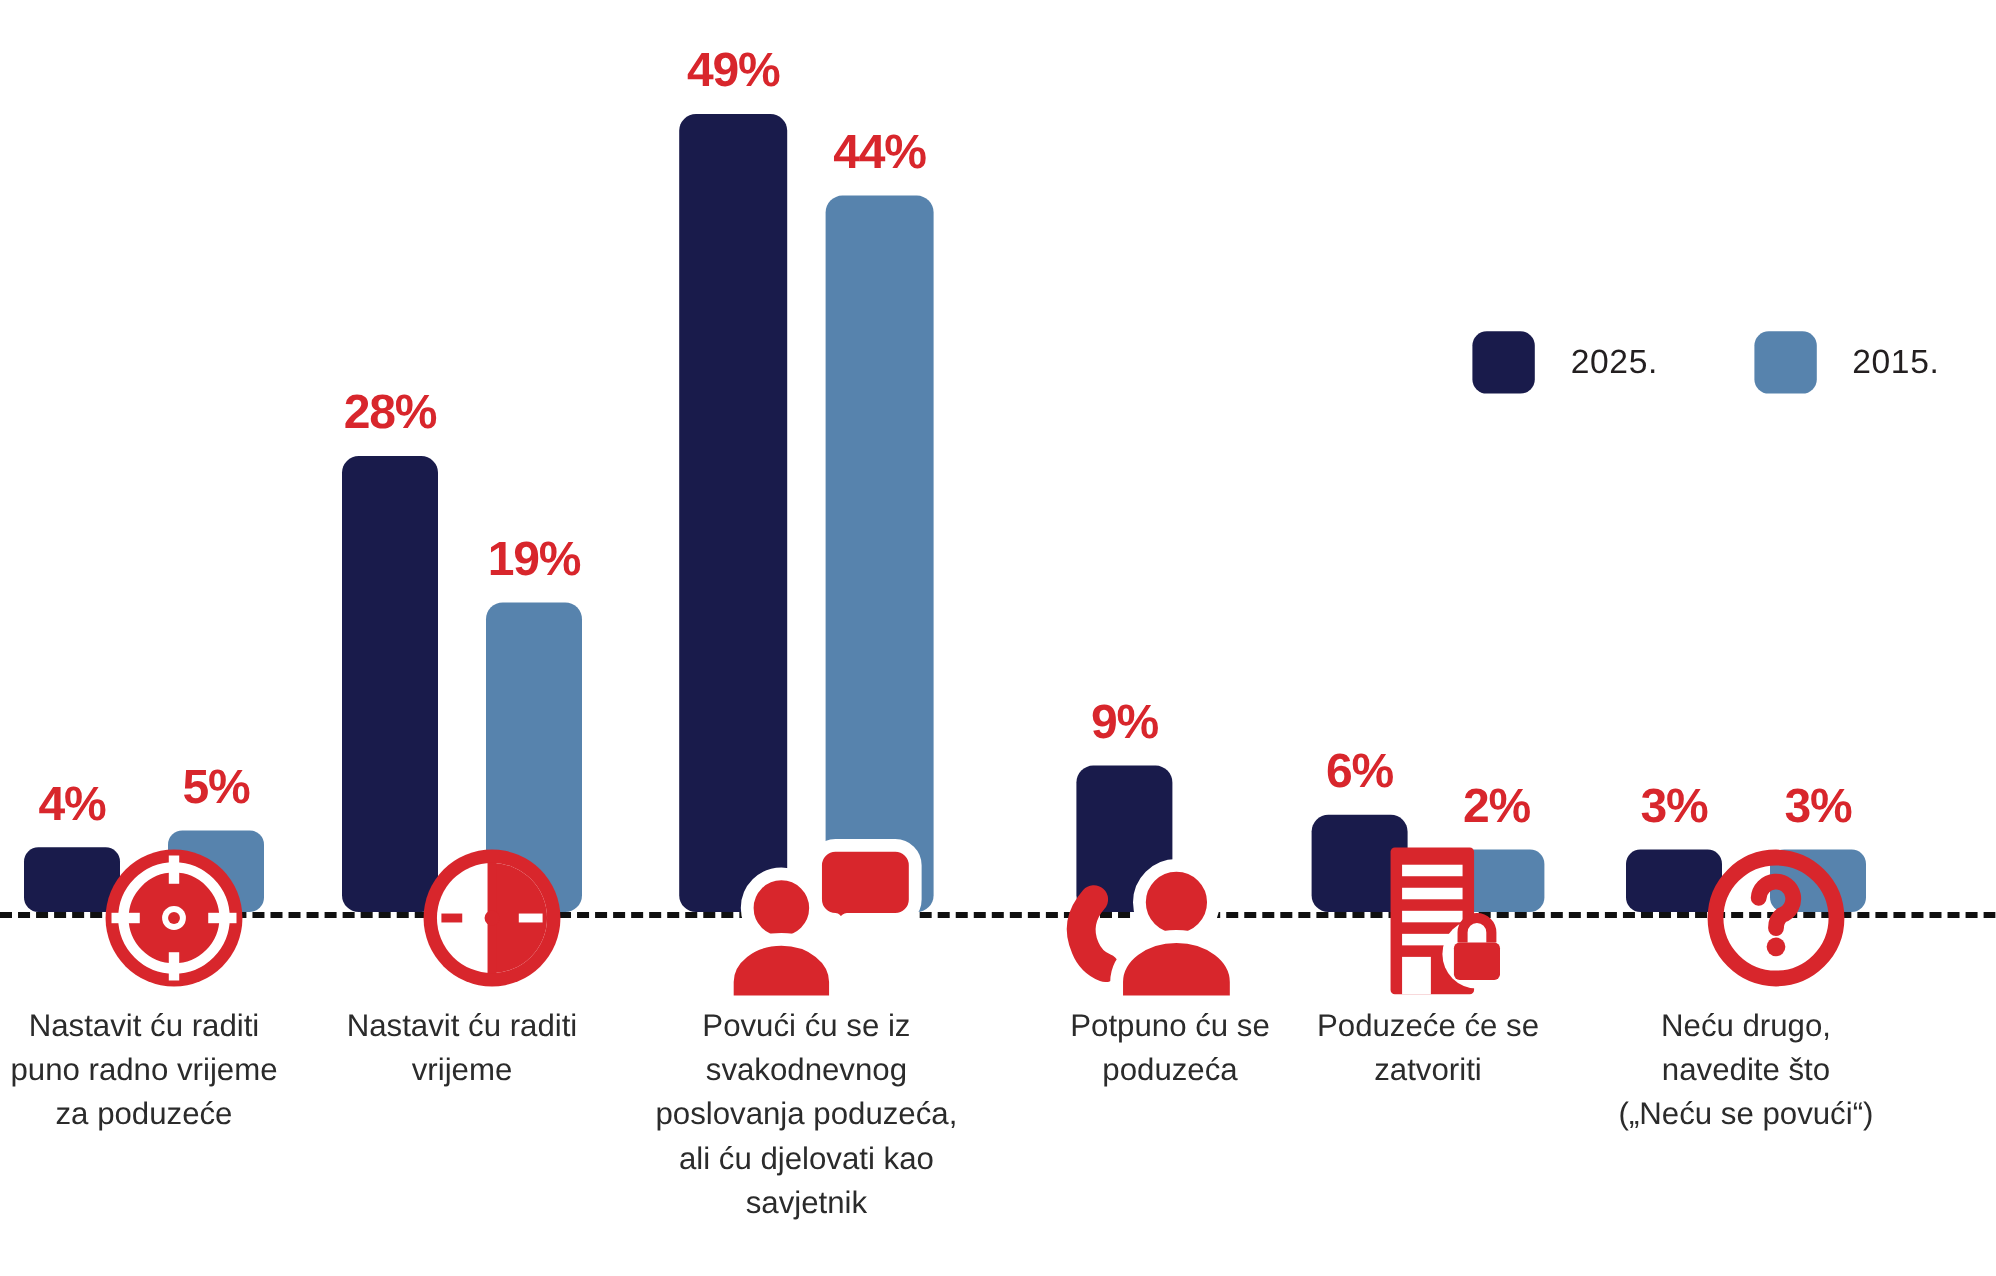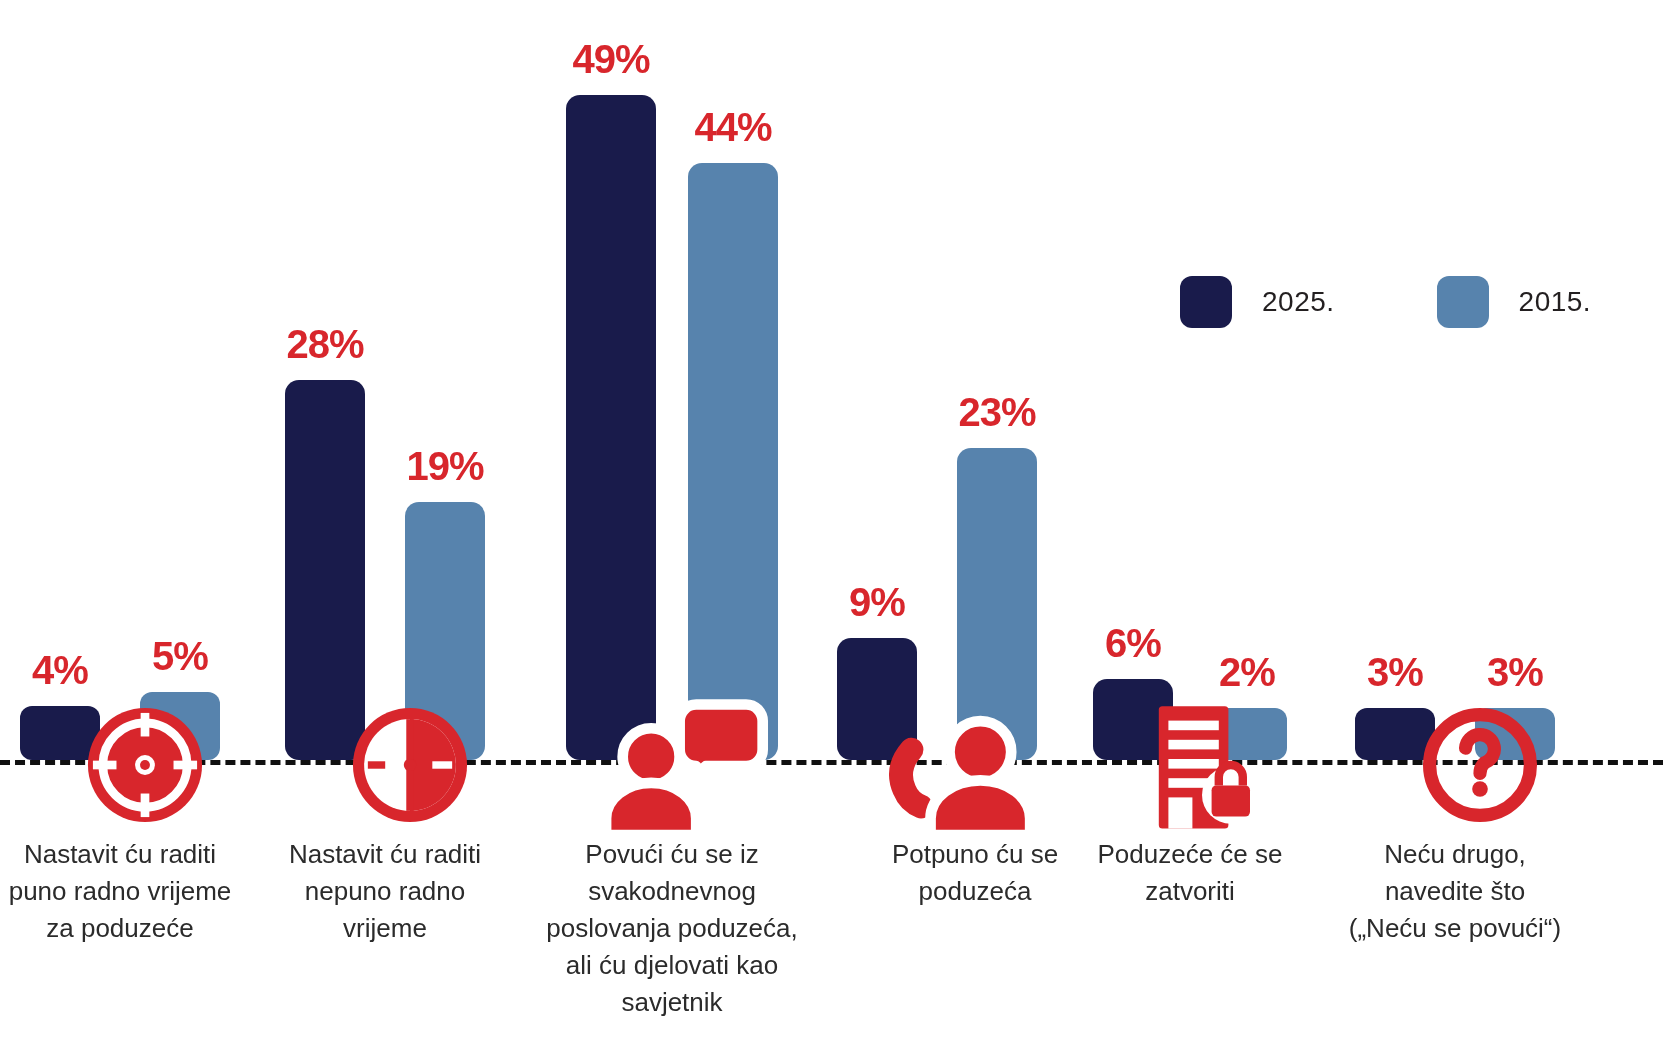--- a/index.html
+++ b/index.html
@@ -17,30 +17,30 @@
 
   #chart-root {
     position: absolute;
     inset: 0;
   }
 
   
   .legend {
     position: absolute;
     top: 276px;
-    left: 1180px;
+    left: 1227px;
     display: flex;
     align-items: center;
-    gap: 0px;
+    gap: 16px;
   }
   .legend-item {
     display: flex;
     align-items: center;
   }
-  .legend-item + .legend-item { margin-left: 102px; }
+  .legend-item + .legend-item { margin-left: 64px; }
   .legend-swatch {
     width: 52px;
     height: 52px;
     border-radius: 12px;
   }
   .legend-label {
     margin-left: 30px;
     font-size: 28px;
     color: #231f20;
     letter-spacing: 0.5px;
@@ -186,24 +186,20 @@
             <div class="bar s2015" title="2015. — 44%" style="height: 597.143px; width: 90px; background: rgb(87, 131, 173);"></div>
           </div>
         </div>
       </div>
       <div class="group" style="left: 812px; width: 250px;">
         <div class="group-inner" style="gap: 40px;">
           <div class="bar-wrap">
             <div class="bar-value">9%</div>
             <div class="bar s2025" title="2025. — 9%" style="height: 122.143px; width: 80px; background: rgb(25, 27, 75);"></div>
           </div>
-          <div class="bar-wrap">
-            <div class="bar-value">23%</div>
-            <div class="bar s2015" title="2015. — 23%" style="height: 312.143px; width: 80px; background: rgb(87, 131, 173);"></div>
-          </div>
         </div>
       </div>
       <div class="group" style="left: 1065px; width: 250px;">
         <div class="group-inner" style="gap: 34px;">
           <div class="bar-wrap">
             <div class="bar-value">6%</div>
             <div class="bar s2025" title="2025. — 6%" style="height: 81.4286px; width: 80px; background: rgb(25, 27, 75);"></div>
           </div>
           <div class="bar-wrap">
             <div class="bar-value">2%</div>
@@ -307,21 +303,20 @@
     </div>
 
   <div class="captions-layer">
       <div class="caption" style="left: -15px; width: 270px;">
         <div>Nastavit ću raditi</div>
         <div>puno radno vrijeme</div>
         <div>za poduzeće</div>
       </div>
       <div class="caption" style="left: 250px; width: 270px;">
         <div>Nastavit ću raditi</div>
-        <div>nepuno radno</div>
         <div>vrijeme</div>
       </div>
       <div class="caption" style="left: 537px; width: 270px;">
         <div>Povući ću se iz</div>
         <div>svakodnevnog</div>
         <div>poslovanja poduzeća,</div>
         <div>ali ću djelovati kao</div>
         <div>savjetnik</div>
       </div>
       <div class="caption" style="left: 840px; width: 270px;">

